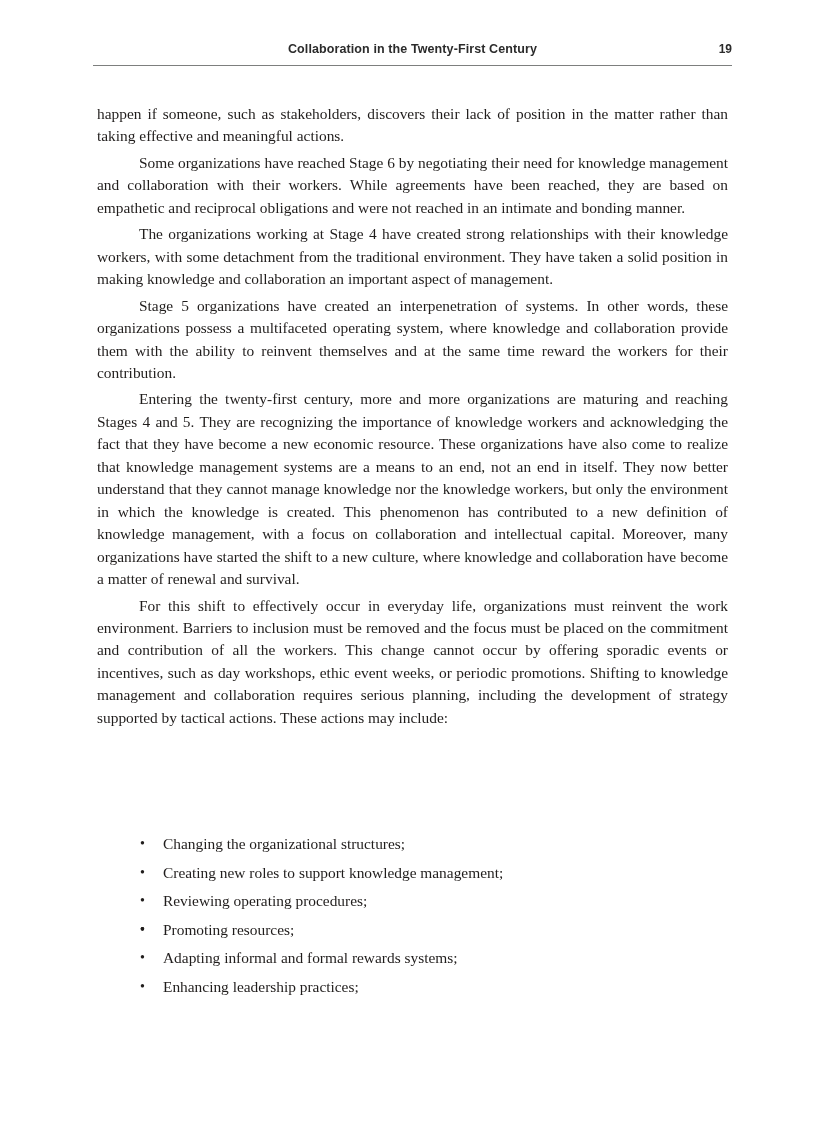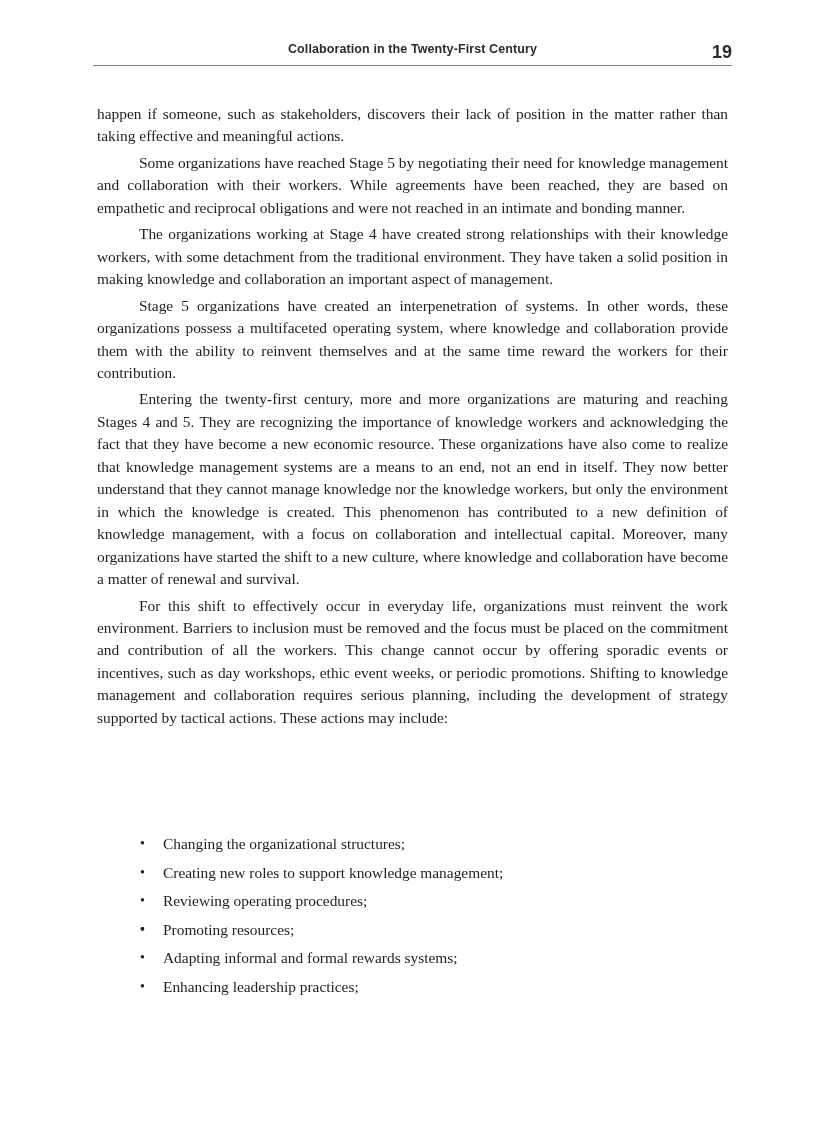--- a/index.html
+++ b/index.html
@@ -32,21 +32,21 @@
     font-weight: 600;
     color: #2b2b2b;
     letter-spacing: 0.1px;
     white-space: nowrap;
   }
   .page-number {
     position: absolute;
     right: 0;
     top: 0;
     font-family: "Liberation Sans", sans-serif;
-    font-size: 18px;
+    font-size: 12px;
     font-weight: 600;
     color: #2b2b2b;
   }
   .head-rule {
     position: absolute;
     left: 93px;
     top: 65px;
     width: 639px;
     height: 1px;
     background: #7d7f7e;
@@ -109,21 +109,21 @@
 <div class="page">
 
   <div class="running-head">
     <span class="running-head-title">Collaboration in the Twenty-First Century</span>
     <span class="page-number">19</span>
   </div>
   <div class="head-rule"></div>
 
   <div class="body-col">
     <p class="para">happen if someone, such as stakeholders, discovers their lack of position in the matter rather than taking effective and meaningful actions.</p>
-    <p class="para indent">Some organizations have reached Stage 5 by negotiating their need for knowledge management and collaboration with their workers. While agreements have been reached, they are based on empathetic and reciprocal obligations and were not reached in an intimate and bonding manner.</p>
+    <p class="para indent">Some organizations have reached Stage 6 by negotiating their need for knowledge management and collaboration with their workers. While agreements have been reached, they are based on empathetic and reciprocal obligations and were not reached in an intimate and bonding manner.</p>
     <p class="para indent">The organizations working at Stage 4 have created strong relationships with their knowledge workers, with some detachment from the traditional environment. They have taken a solid position in making knowledge and collaboration an important aspect of management.</p>
     <p class="para indent">Stage 5 organizations have created an interpenetration of systems. In other words, these organizations possess a multifaceted operating system, where knowledge and collaboration provide them with the ability to reinvent themselves and at the same time reward the workers for their contribution.</p>
     <p class="para indent">Entering the twenty-first century, more and more organizations are maturing and reaching Stages 4 and 5. They are recognizing the importance of knowledge workers and acknowledging the fact that they have become a new economic resource. These organizations have also come to realize that knowledge management systems are a means to an end, not an end in itself. They now better understand that they cannot manage knowledge nor the knowledge workers, but only the environment in which the knowledge is created. This phenomenon has contributed to a new definition of knowledge management, with a focus on collaboration and intellectual capital. Moreover, many organizations have started the shift to a new culture, where knowledge and collaboration have become a matter of renewal and survival.</p>
     <p class="para indent">For this shift to effectively occur in everyday life, organizations must reinvent the work environment. Barriers to inclusion must be removed and the focus must be placed on the commitment and contribution of all the workers. This change cannot occur by offering sporadic events or incentives, such as day workshops, ethic event weeks, or periodic promotions. Shifting to knowledge management and collaboration requires serious planning, including the development of strategy supported by tactical actions. These actions may include:</p>
   </div>
 
   <ul class="bullets">
     <li>
       <span class="bullet-mark">•</span>
       <span>Changing the organizational structures;</span>

